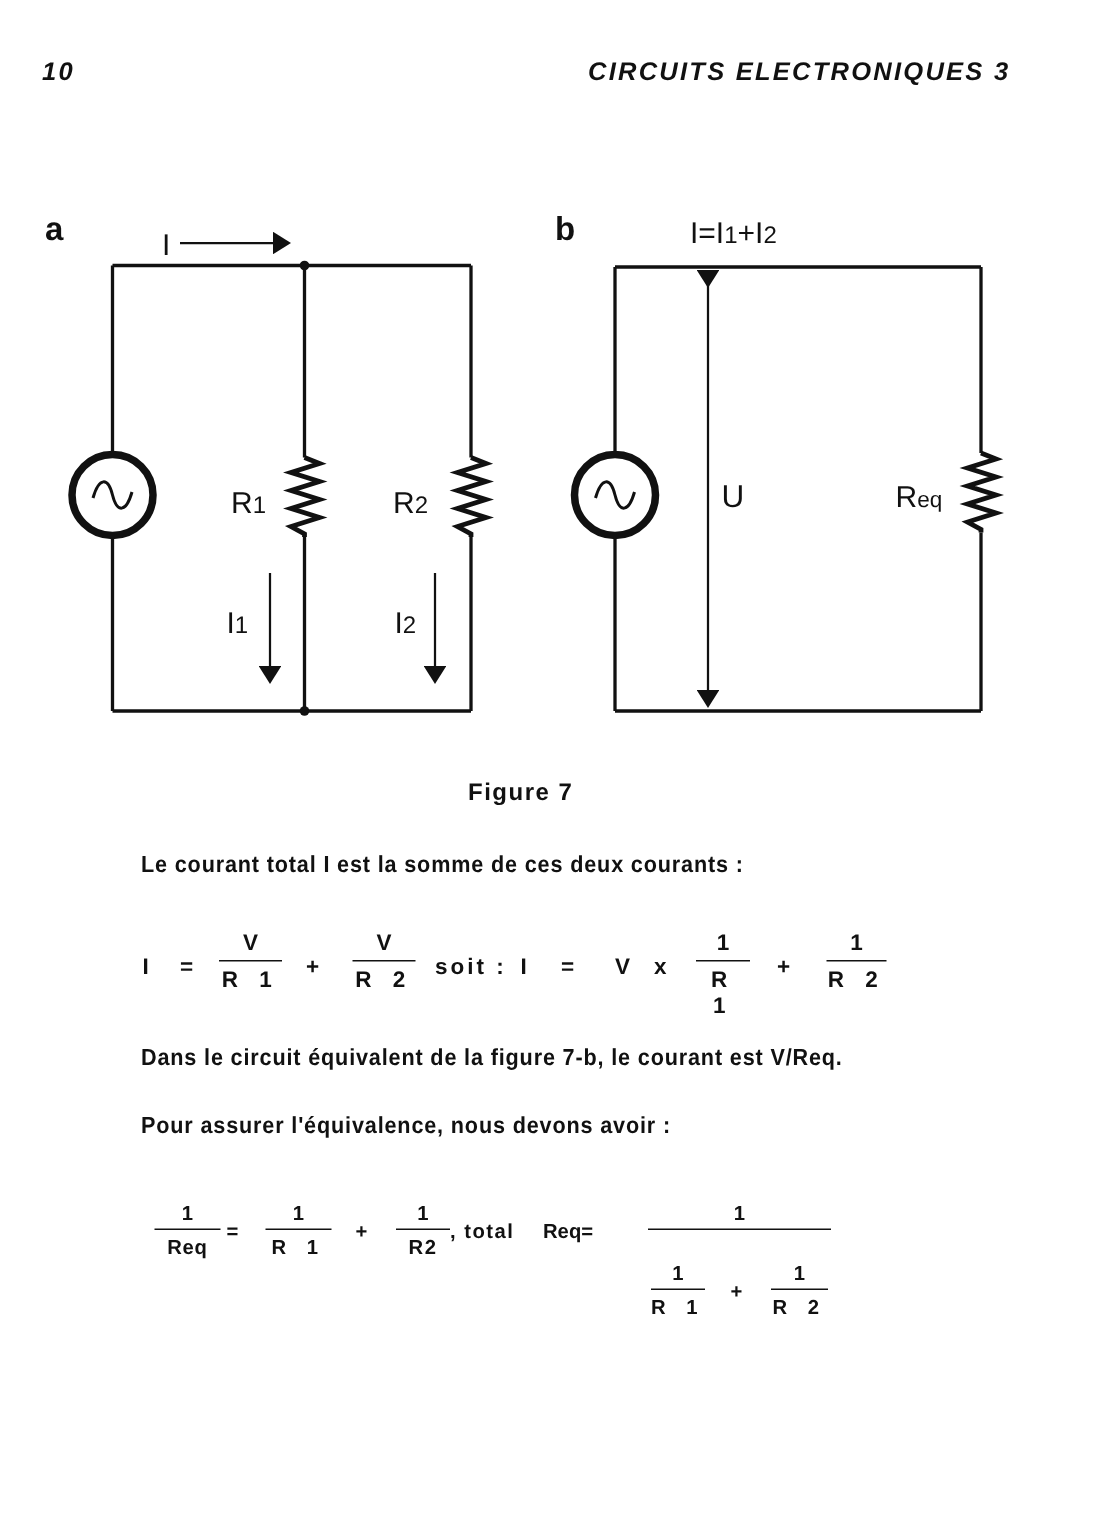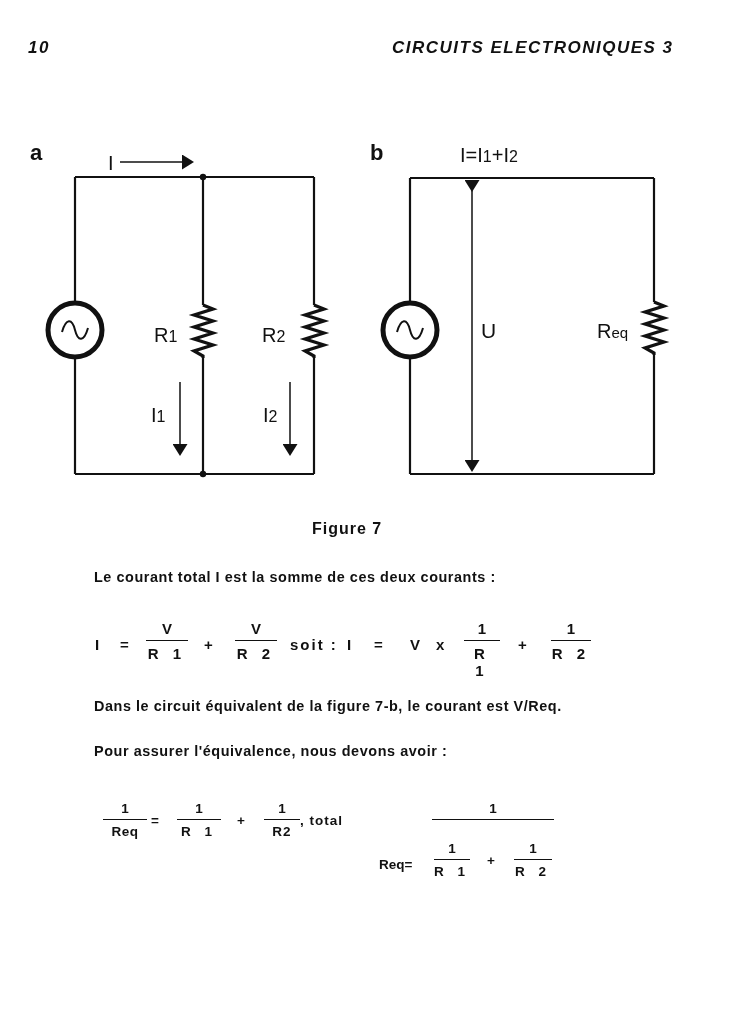--- a/index.html
+++ b/index.html
@@ -142,21 +142,21 @@
     <span class="bar"></span>
     <span class="den">R 1</span>
   </span>
   <span class="sym" style="left:237px; top:813px;">+</span>
   <span class="frac" style="left:264px; top:801px; width:36px;">
     <span class="num">1</span>
     <span class="bar"></span>
     <span class="den" style="letter-spacing:1px;">R2</span>
   </span>
   <span class="sym" style="left:300px; top:813px; letter-spacing:1px;">, total</span>
-  <span class="sym" style="left:379px; top:813px;margin-top:44px;">Req=</span>
+  <span class="sym" style="left:362px; top:813px;">Req=</span>
   <span class="frac" style="left:432px; top:801px; width:122px;">
     <span class="num">1</span>
     <span class="bar"></span>
   </span>
   <span class="frac" style="left:434px; top:841px; width:36px;">
     <span class="num">1</span>
     <span class="bar"></span>
     <span class="den">R 1</span>
   </span>
   <span class="sym" style="left:487px; top:853px;">+</span>

